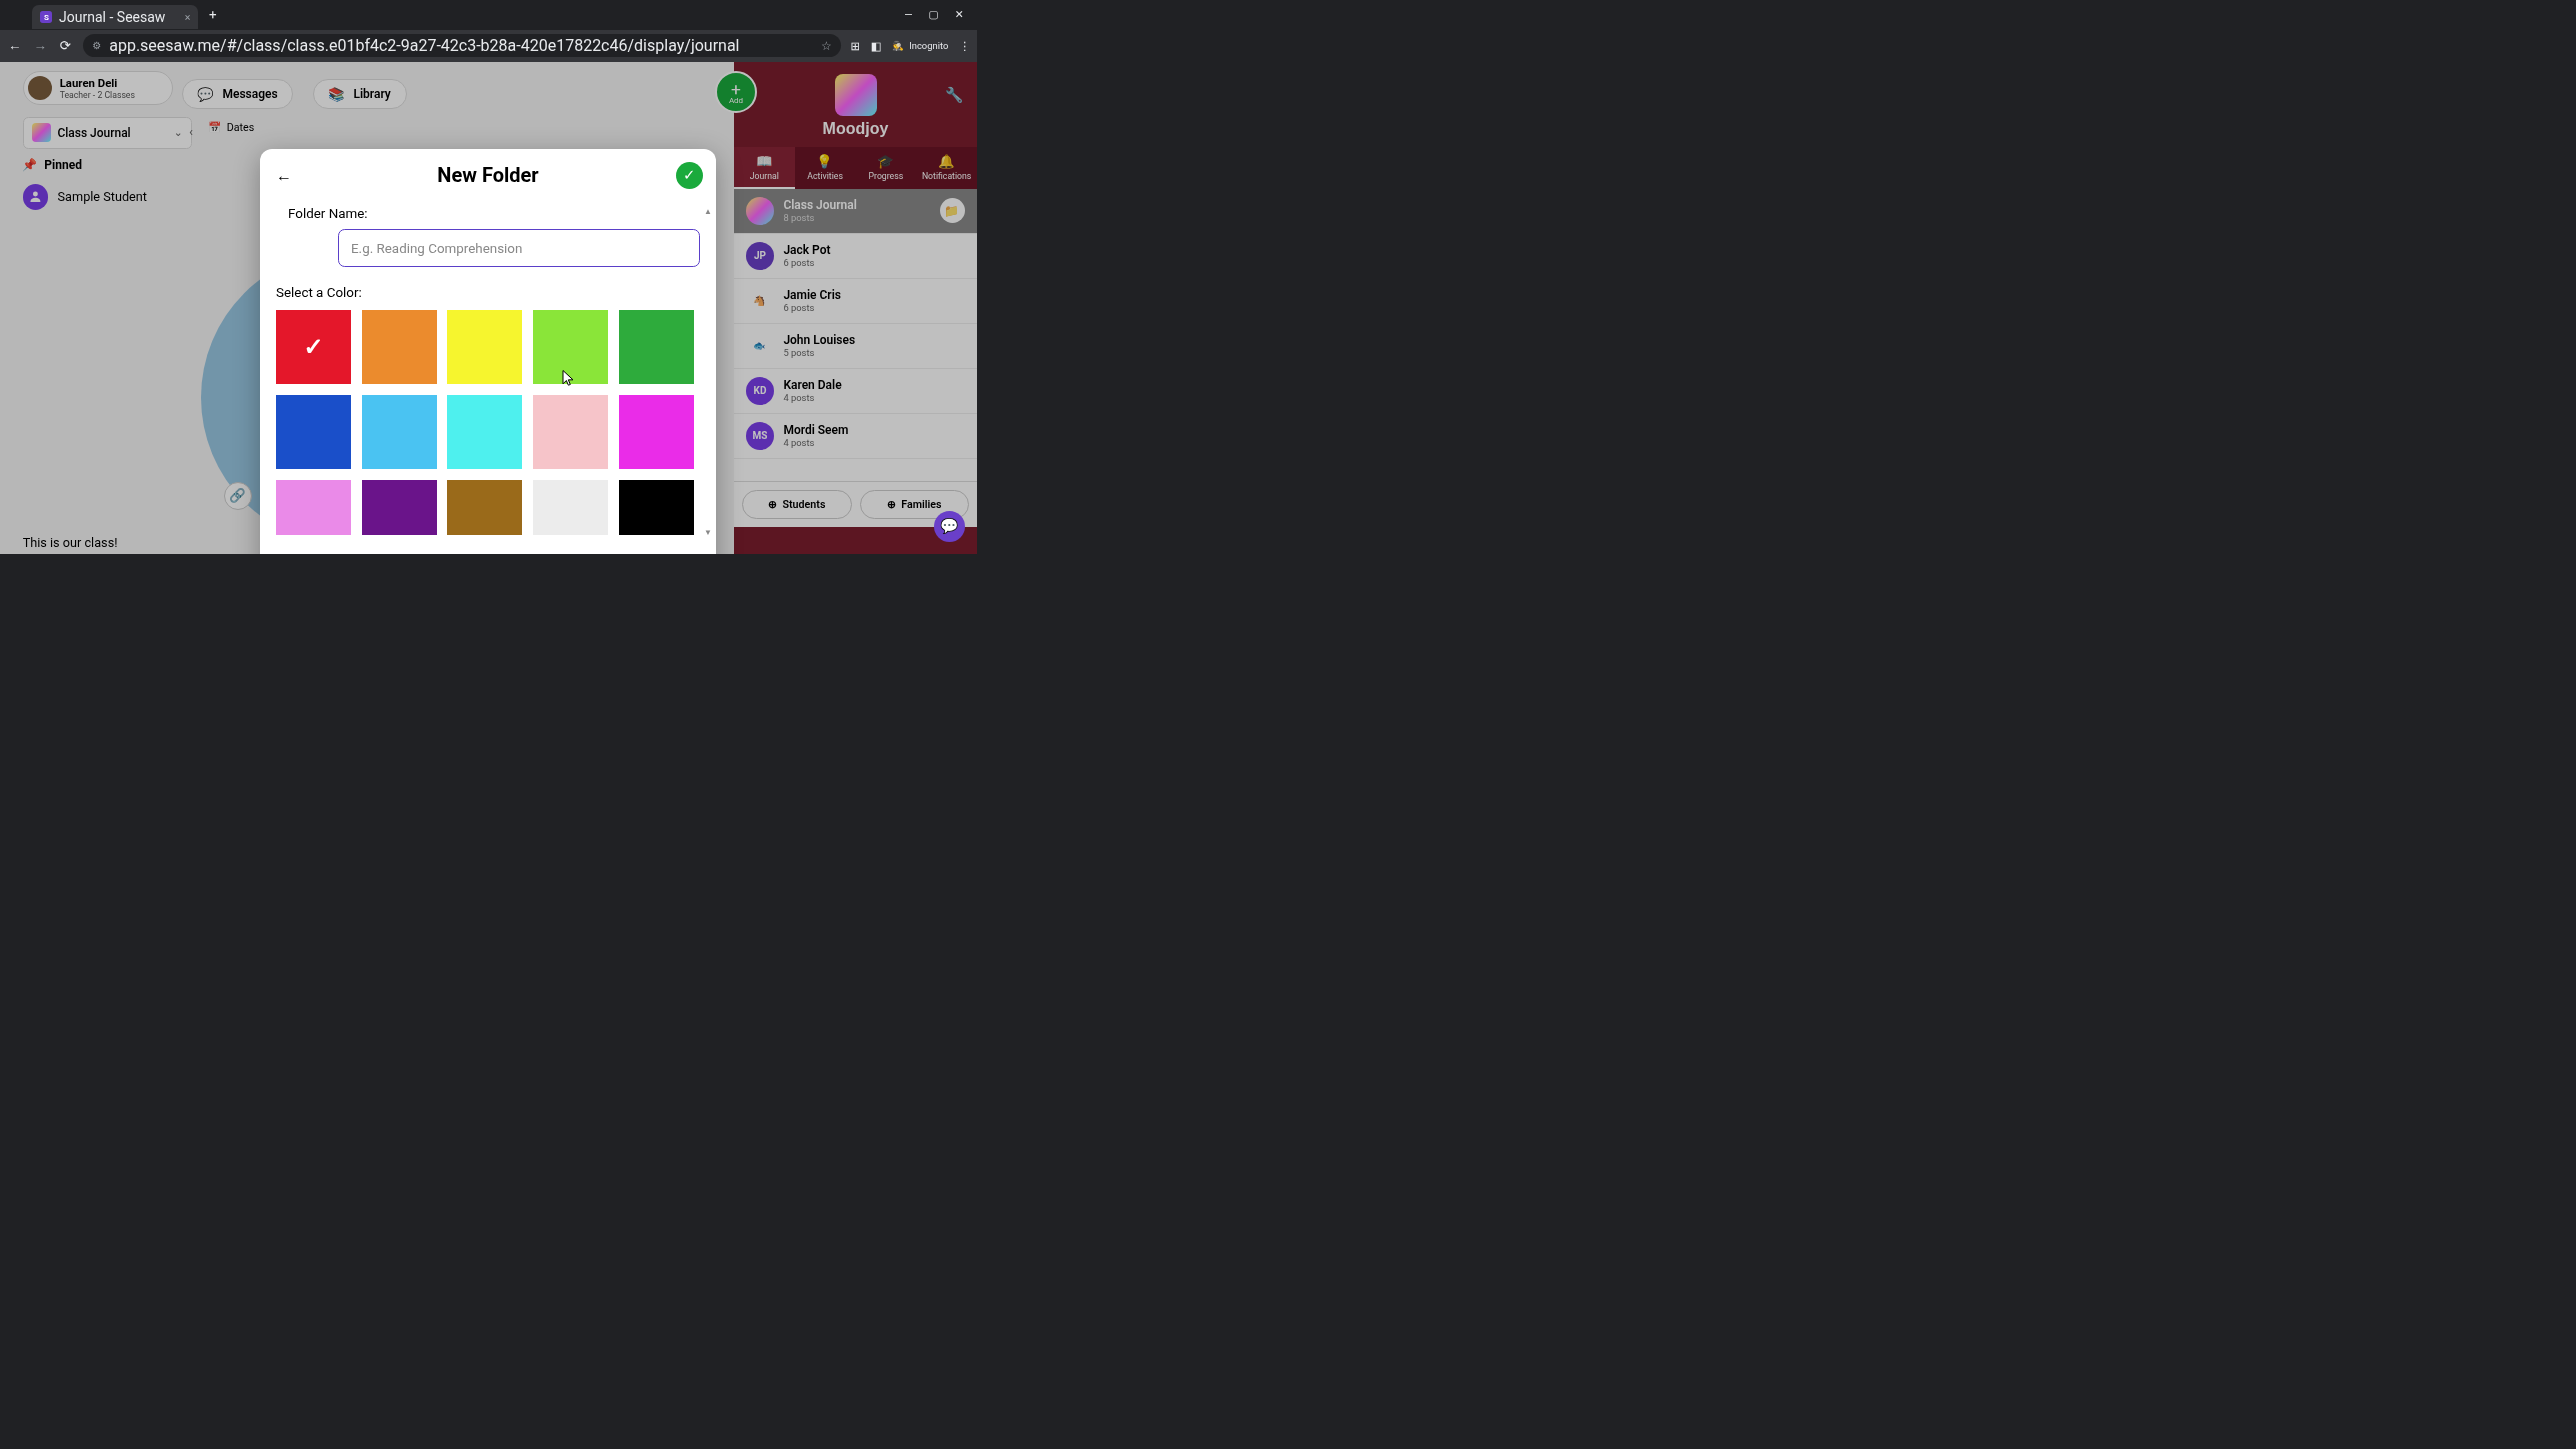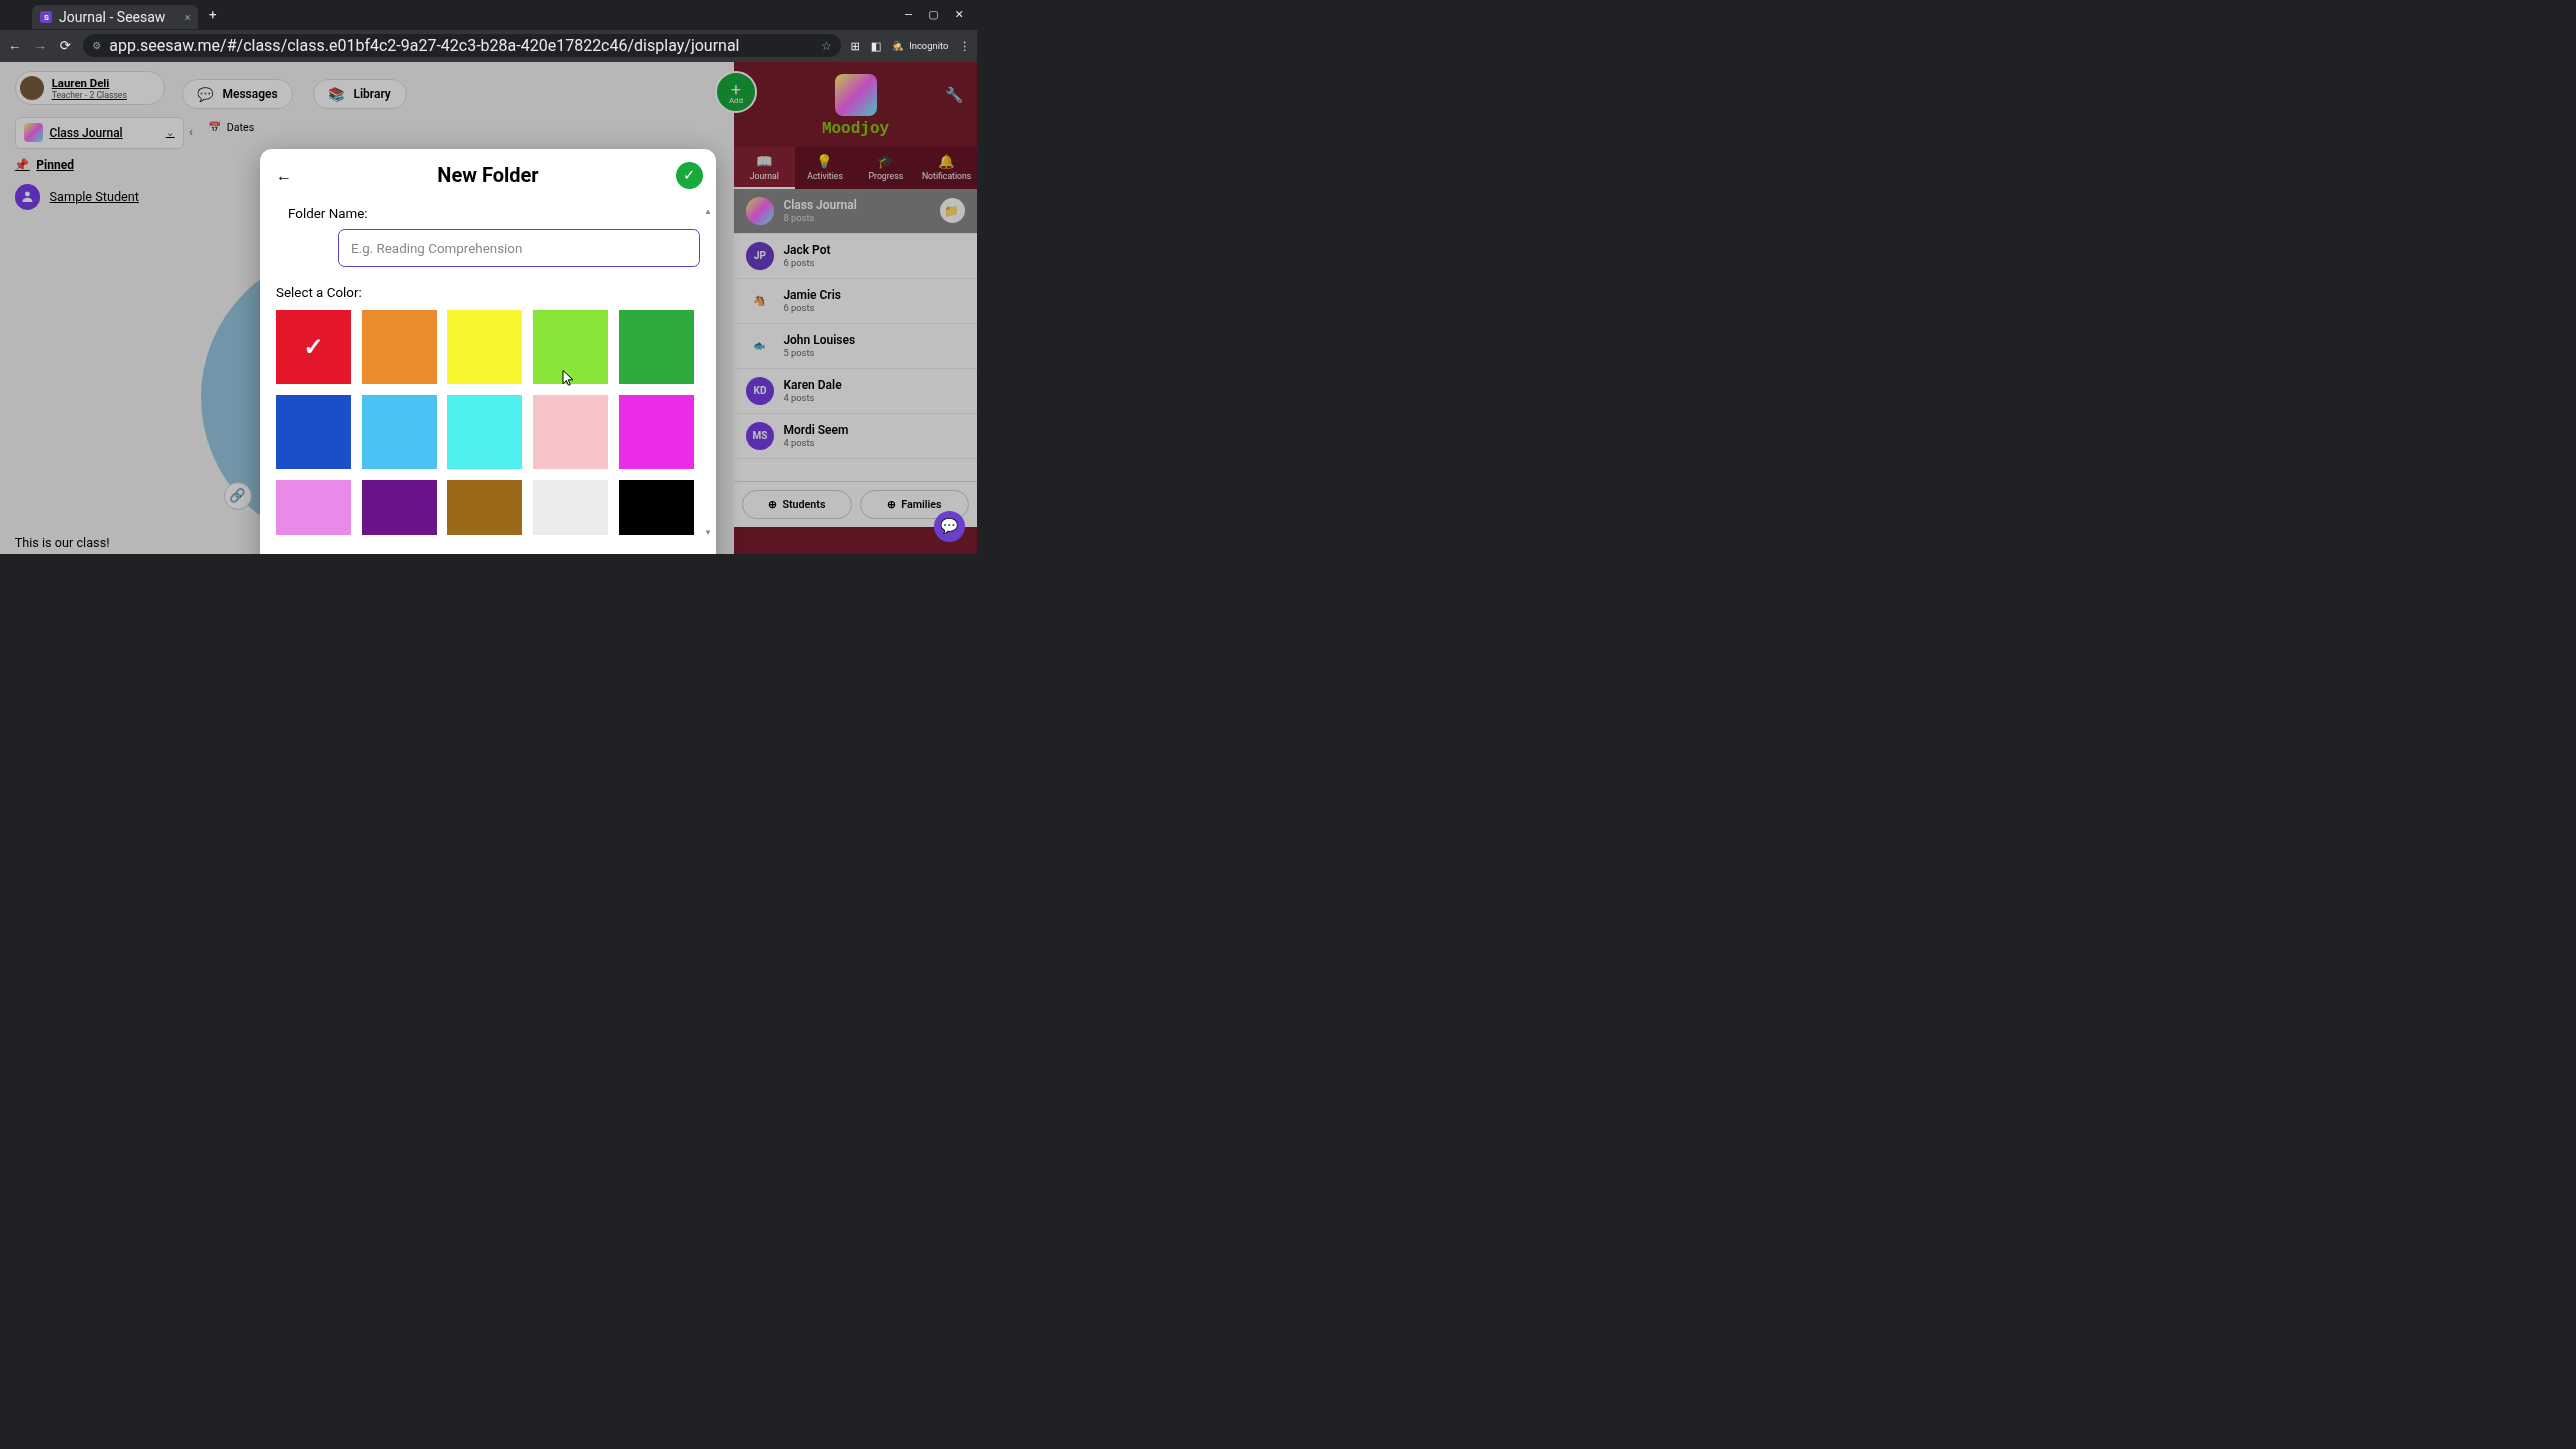--- a/index.html
+++ b/index.html
@@ -26,21 +26,21 @@
 .star { color: #9aa0a6; font-size: 12px; }
 .addr-right { display: flex; align-items: center; gap: 10.7px; color: #e8eaed; }
 .addr-icon { font-size: 11.4px; cursor: pointer; }
 .incognito { display: flex; align-items: center; gap: 5.4px; font-size: 9.4px; }
 
 
 .app-content { position: relative; width: 100%; height: calc(100% - 62px); background: #f5f5f5; }
 .app-overlay { position: absolute; inset: 0; background: rgba(0,0,0,0.25); pointer-events: none; }
 
 
-.left-col { position: absolute; left: 4px; top: 0; width: 260px; height: 100%; padding: 9.4px 0 0 10.7px; text-decoration: underline; }
+.left-col { position: absolute; left: 12px; top: 0; width: 260px; height: 100%; padding: 9.4px 0 0 10.7px; }
 .user-chip { display: flex; align-items: center; gap: 8px; background: #fff; border-radius: 20px; padding: 4px 12px 4px 4px; width: 150px; border: 0.7px solid #ddd; }
 .avatar-sm { width: 24px; height: 24px; border-radius: 50%; background: #7a5c3c; }
 .user-name { font-weight: 700; font-size: 11.4px; }
 .user-sub { font-size: 8.7px; color: #555; }
 .journal-select { margin-top: 12px; display: flex; align-items: center; gap: 6.7px; background: #fff; border: 0.7px solid #ddd; border-radius: 5.4px; padding: 5.4px 8px; width: 169px; }
 .jicon { width: 19px; height: 19px; border-radius: 4px; background: linear-gradient(135deg,#ff6,#f6f,#6ff); }
 .jlabel { font-size: 12px; font-weight: 500; flex: 1; }
 .chev { color: #666; }
 .pinned-row { margin-top: 9.4px; display: flex; align-items: center; gap: 6.7px; font-size: 12px; font-weight: 700; }
 .pin { color: #f5a623; }
@@ -53,21 +53,21 @@
 .nav-pill { position: absolute; top: 17.4px; background: #fff; border: 0.7px solid #ddd; border-radius: 17.4px; padding: 6.7px 14.8px; display: flex; align-items: center; gap: 8px; font-size: 12px; font-weight: 600; }
 .nav-msg { left: 182px; }
 .nav-lib { left: 313px; }
 .nav-icon { font-size: 13.4px; }
 
 
 .right-col { position: absolute; right: 0; top: 0; width: 243px; height: 100%; background: #7b1e2e; }
 .add-btn { position: absolute; top: 9.4px; left: -19px; width: 42px; height: 42px; border-radius: 50%; background: #1aaa3c; color: #fff; display: flex; flex-direction: column; align-items: center; justify-content: center; font-size: 17.4px; border: 2.7px solid #fff; }
 .add-lbl { font-size: 8px; margin-top: -2.7px; }
 .class-logo { margin: 12px auto 4px; width: 42px; height: 42px; border-radius: 8px; background: linear-gradient(135deg,#ff6,#f6f,#6ff); }
-.class-name { color: #84cc16; text-align: center; font-size: 16px; font-weight: 700; font-family: Liberation Mono, monospace; }
+.class-name { color: #ffffff; text-align: center; font-size: 16px; font-weight: 700; font-family: Liberation Sans, sans-serif; }
 .wrench { position: absolute; top: 24px; right: 13.4px; color: #fff; font-size: 14.8px; }
 .rtabs { display: flex; background: #6a1526; margin-top: 9.4px; }
 .rtab { flex: 1; text-align: center; color: #fff; padding: 6.7px 2.7px 5.4px; font-size: 8.7px; }
 .rtab.active { background: #8a2537; border-bottom: 2px solid #fff; }
 .rtab-icon { font-size: 13.4px; display: block; margin-bottom: 2.7px; }
 .student-list { background: #fff; height: calc(100% - 154px); overflow: hidden; position: relative; }
 .list-item { display: flex; align-items: center; gap: 9.4px; padding: 8px 12px; border-bottom: 0.7px solid #eee; }
 .list-item.sel { background: #8a8a8a; color: #fff; }
 .li-av { width: 28px; height: 28px; border-radius: 50%; background: #6a3fc9; color: #fff; display: flex; align-items: center; justify-content: center; font-weight: 700; font-size: 10px; }
 .li-name { font-size: 12px; font-weight: 600; }

